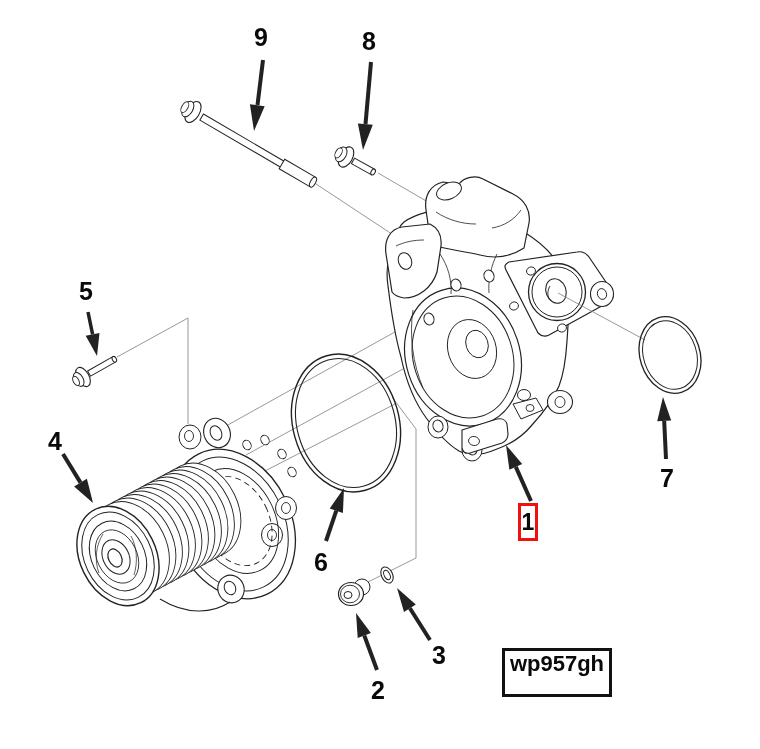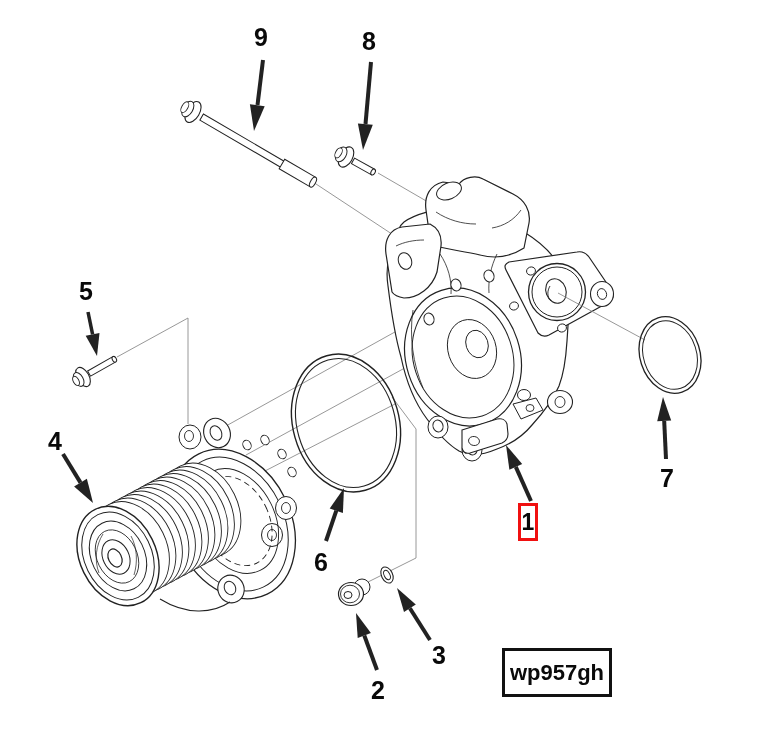--- a/index.html
+++ b/index.html
@@ -19,21 +19,21 @@
   .blk{fill:var(--ink);stroke:none;}
   .shaft{stroke:var(--ink);fill:none;}
   
   .callout{position:absolute;transform:translate(-50%,-50%);font-weight:700;font-size:25px;
            color:#0a0a0a;line-height:1;letter-spacing:0;}
   .hl-box{position:absolute;left:518px;top:503px;width:14px;height:32px;
           border:3.5px solid var(--highlight);background:#fff;display:flex;
           align-items:center;justify-content:center;}
   .hl-box .callout{position:static;transform:none;font-size:23px;}
   .code-box{position:absolute;left:502px;top:648px;width:104px;height:43px;
-            border:3px solid #111;background:#fff;display:flex;align-items:center;
+            border:3px solid #111;background:#fff;display:flex;
             justify-content:center;font-weight:700;font-size:22px;color:#0a0a0a;}
 </style>
 </head>
 <body>
 
 <div class="stage">
 
 <svg width="760" height="749" viewBox="0 0 760 749">
 
   <g>

